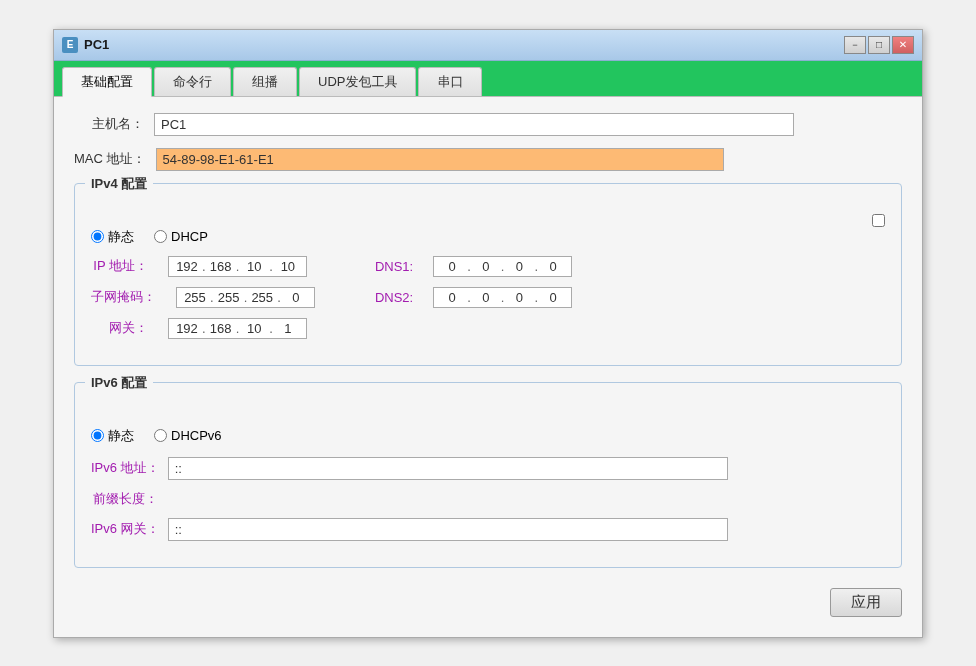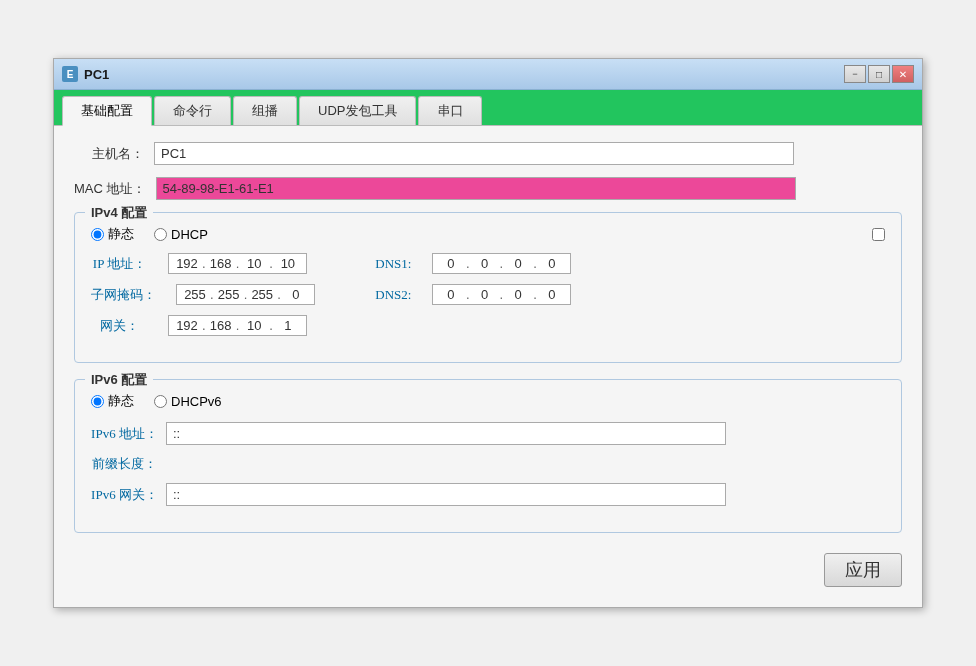--- a/index.html
+++ b/index.html
@@ -111,22 +111,22 @@
       padding: 3px 6px;
       font-size: 13px;
       font-family: inherit;
       outline: none;
       color: #333;
     }
     .input-full {
       width: 640px;
     }
     .input-mac {
-      width: 640px;
-      background: #ec4899;
+      width: 568px;
+      background: #fdba74;
     }
 
     .section-box {
       border: 1px solid #b0c8e0;
       border-radius: 4px;
       padding: 12px 16px 16px;
       margin-bottom: 16px;
       position: relative;
     }
     .section-legend {
@@ -144,20 +144,21 @@
       display: flex;
       align-items: center;
       gap: 20px;
       margin-bottom: 12px;
     }
     .radio-item {
       display: flex;
       align-items: center;
       gap: 4px;
       cursor: pointer;
+      margin-top: 32px;
     }
     .radio-item input[type=radio] { cursor: pointer; }
 
     .ip-field {
       display: flex;
       align-items: center;
       border: 1px solid #aaa;
       background: white;
       padding: 2px 4px;
       margin-left: 12px;
@@ -183,25 +184,24 @@
       align-items: center;
       gap: 4px;
     }
 
     .form-row-ip {
       display: flex;
       align-items: center;
       margin-bottom: 10px;
     }
     .form-label-ip {
-      color: #0369a1;
+      color: #a21caf;
       min-width: 65px;
-      text-align: center;
+      text-align: right;
       padding-right: 8px;
-      font-family: Liberation Serif, serif;
     }
 
     
     .ipv4-section {
       display: flex;
       gap: 60px;
     }
     .ipv4-left-col {}
     .ipv4-right-col {}
 
@@ -209,21 +209,21 @@
       display: flex;
       justify-content: flex-end;
       padding: 4px 0 4px;
     }
     .btn-apply {
       padding: 4px 20px;
       background: linear-gradient(to bottom, #f0f0f0, #d8d8d8);
       border: 1px solid #999;
       border-radius: 3px;
       cursor: pointer;
-      font-size: 18px;
+      font-size: 15px;
       font-family: inherit;
       color: #333;
     }
   </style>
 </head>
 <body>
 
 <div class="window">
 
   <div class="title-bar">

